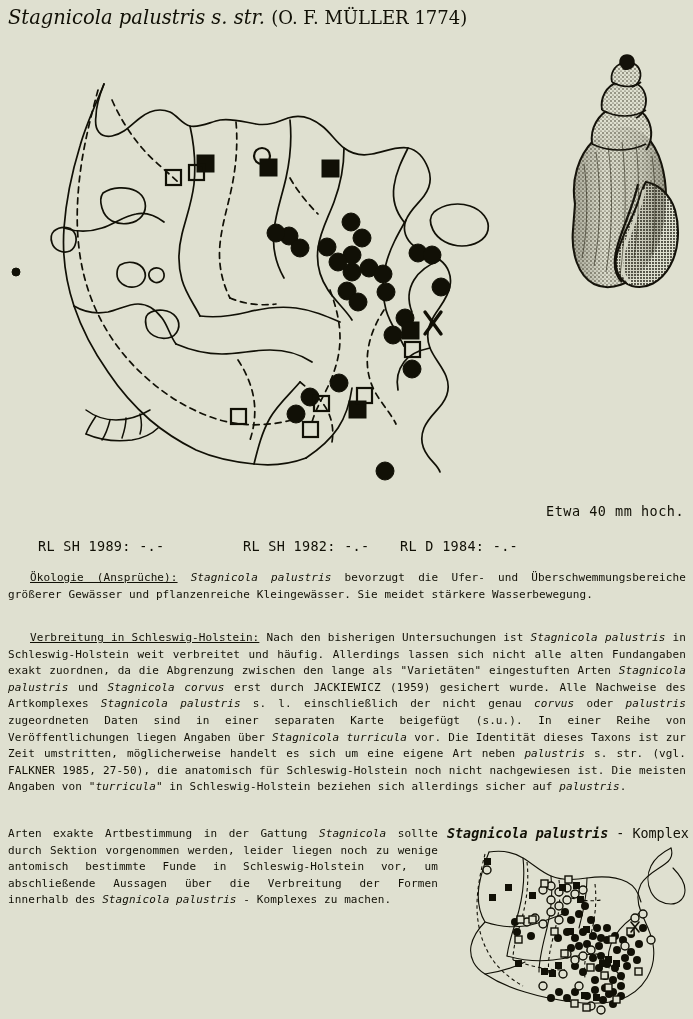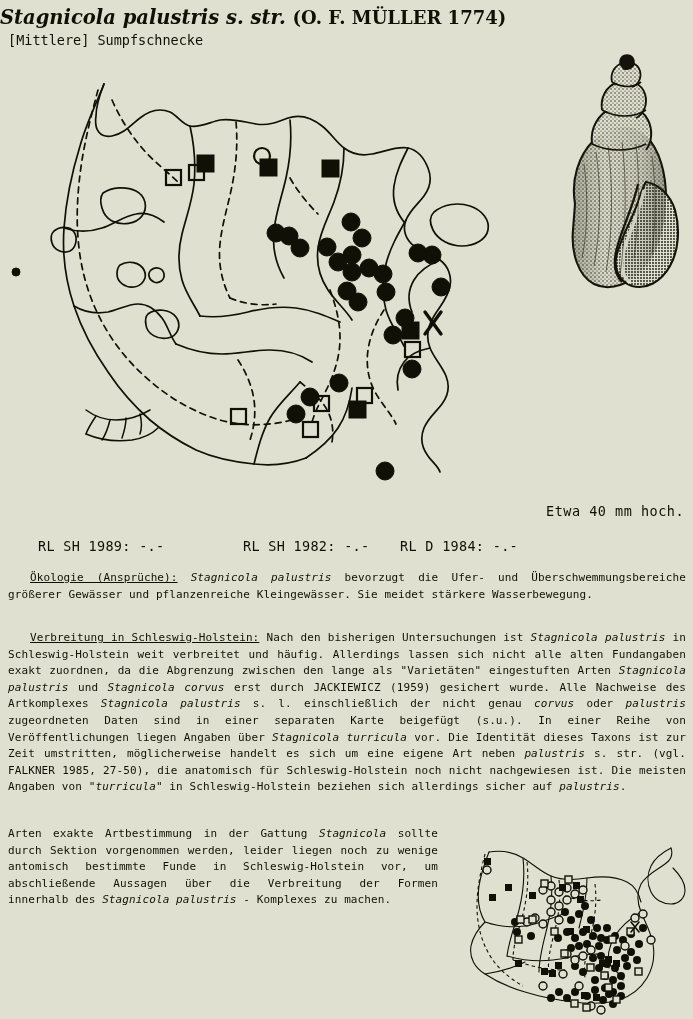--- a/index.html
+++ b/index.html
@@ -8,23 +8,23 @@
     background:#dfe0d0;
     font-family:"DejaVu Sans Mono","Liberation Mono",monospace;
     color:#111006;
     position:relative;
     overflow:hidden;
   }
   .page{position:relative;width:693px;height:1019px;}
 
   
   .title{
-    position:absolute;left:0;top:6px;
+    position:absolute;left:8px;top:6px;
     font-family:"DejaVu Serif","Liberation Serif",serif;
-    font-weight:bold;font-style:italic;
+    font-weight:normal;font-style:italic;
     font-size:19.5px;letter-spacing:0px;white-space:nowrap;
   }
   .title .auth{font-style:normal;font-size:18px;}
   .subtitle{
     position:absolute;left:8px;top:32px;
     font-size:13.5px;white-space:nowrap;
   }
 
   
   .mainmap{position:absolute;left:0px;top:60px;width:520px;height:430px;}
@@ -70,21 +70,20 @@
 </style>
 </head>
 <body>
 
 <div class="page">
 
   <div class="title">
     <span>Stagnicola palustris s. str.</span>
     <span class="auth">(O. F. MÜLLER 1774)</span>
   </div>
-  <div class="subtitle">[Mittlere] Sumpfschnecke</div>
 
   <div class="mainmap">
     <svg width="520" height="430" viewBox="0 0 520 430" xmlns="http://www.w3.org/2000/svg">
       <g fill="none" stroke="#111006" stroke-width="1.7" stroke-linecap="round" stroke-linejoin="round">
 
         <path d="M104,24 C100,34 96,46 96,56 C94,70 100,78 112,76 C124,74 132,64 140,58
                  C150,50 160,48 170,52 C178,56 182,64 190,66 C200,68 210,62 220,60
                  C232,58 244,62 256,64 C268,66 278,62 288,58 C300,54 312,58 322,66
                  C330,72 336,82 344,88 C352,94 362,96 372,94 C384,92 396,86 408,88
                  C418,90 424,98 428,108 C432,118 430,128 424,136 C418,144 410,150 406,160
@@ -288,20 +287,21 @@
   <div class="distline" id="rl1">RL SH 1989: -.-</div>
   <div class="distline" id="rl2">RL SH 1982: -.-</div>
   <div class="distline" id="rl3">RL D 1984: -.-</div>
 
   <div class="para" id="oeko"><span class="indent"></span><span class="u">Ökologie (Ansprüche):</span><span> </span><i>Stagnicola palustris</i><span> bevorzugt die Ufer- und Überschwemmungsbereiche größerer Gewässer und pflanzenreiche Kleingewässer. Sie meidet stärkere Wasserbewegung.</span></div>
 
   <div class="para" id="verbr"><span class="indent"></span><span class="u">Verbreitung in Schleswig-Holstein:</span><span> Nach den bisherigen Untersuchungen ist </span><i>Stagnicola palustris</i><span> in Schleswig-Holstein weit verbreitet und häufig. Allerdings lassen sich nicht alle alten Fundangaben exakt zuordnen, da die Abgrenzung zwischen den lange als "Varietäten" eingestuften Arten </span><i>Stagnicola palustris</i><span> und </span><i>Stagnicola corvus</i><span> erst durch JACKIEWICZ (1959) gesichert wurde. Alle Nachweise des Artkomplexes </span><i>Stagnicola palustris</i><span> s. l. einschließlich der nicht genau </span><i>corvus</i><span> oder </span><i>palustris</i><span> zugeordneten Daten sind in einer separaten Karte beigefügt (s.u.). In einer Reihe von Veröffentlichungen liegen Angaben über </span><i>Stagnicola turricula</i><span> vor. Die Identität dieses Taxons ist zur Zeit umstritten, möglicherweise handelt es sich um eine eigene Art neben </span><i>palustris</i><span> s. str. (vgl. FALKNER 1985, 27-50), die anatomisch für Schleswig-Holstein noch nicht nachgewiesen ist. Die meisten Angaben von "</span><i>turricula</i><span>" in Schleswig-Holstein beziehen sich allerdings sicher auf </span><i>palustris</i><span>.</span></div>
 
   <div class="para" id="lastpara"><span>Arten exakte Artbestimmung in der Gattung </span><i>Stagnicola</i><span> sollte durch Sektion vorgenommen werden, leider liegen noch zu wenige antomisch bestimmte Funde in Schleswig-Holstein vor, um abschließende Aussagen über die Verbreitung der Formen innerhalb des </span><i>Stagnicola palustris</i><span> - Komplexes zu machen.</span></div>
 
+  <div class="insettitle"><i>Stagnicola palustris</i><span> - Komplex</span></div>
 
   <div class="insetmap">
     <svg width="238" height="179" viewBox="0 0 238 179" xmlns="http://www.w3.org/2000/svg">
       <g fill="none" stroke="#111006" stroke-width="1.1" stroke-linejoin="round" stroke-linecap="round">
 
         <path d="M34,12 C30,22 26,34 24,46 C22,60 24,72 30,82
                  C24,88 18,96 16,106 C14,118 20,128 30,134
                  C42,142 56,148 70,152 C86,157 102,160 118,162
                  C134,164 150,164 164,160 C176,156 186,148 192,138
                  C198,128 200,116 198,104 C196,92 190,82 186,72

